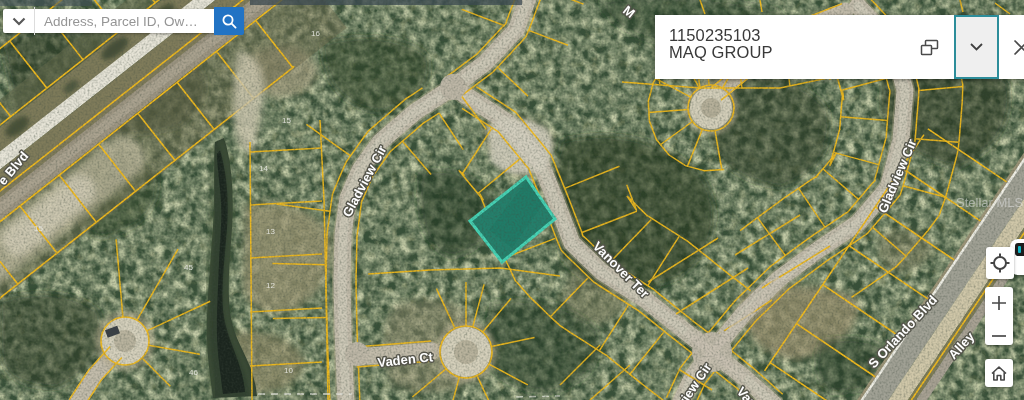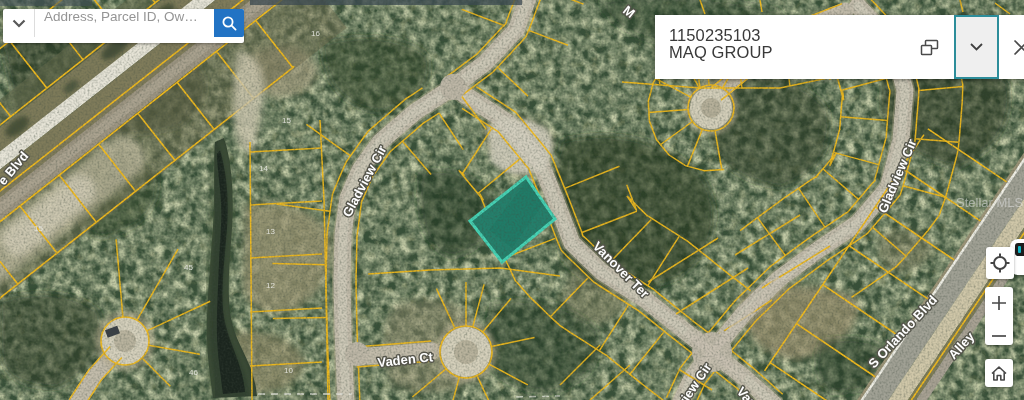--- a/index.html
+++ b/index.html
@@ -323,21 +323,21 @@
       <text x="266" y="288">12</text>
       <text x="284" y="373">10</text>
 <text x="184" y="270">45</text>
       <text x="189" y="375">46</text>
       <text x="311" y="36">16</text>
       <text x="34" y="231">15</text>
 </g>
 <text x="956" y="207" font-family="Liberation Sans,sans-serif" font-size="13" fill="#e0e0e0" opacity="0.55">Stellar MLS</text>
 </svg>
 
-<div style="position:absolute;left:3px;top:9px;width:241px;height:34px;background:#fff;border-radius:2px;box-shadow:0 1px 3px rgba(0,0,0,.35);display:flex;align-items:flex-start;">
+<div style="position:absolute;left:3px;top:9px;width:241px;height:24px;background:#fff;border-radius:2px;box-shadow:0 1px 3px rgba(0,0,0,.35);display:flex;align-items:center;">
  <div style="width:32px;height:28px;display:flex;align-items:center;justify-content:center;border-right:1px solid #ddd;box-sizing:border-box;">
   <svg width="14" height="9" viewBox="0 0 14 9">
         <path d="M1.5,1.5 L7,7 L12.5,1.5" fill="none" stroke="#595959" stroke-width="2.2"></path>
       </svg>
  </div>
  <div style="flex:1;font-size:13.5px;color:#959595;padding-left:9px;white-space:nowrap;overflow:hidden;">Address, Parcel ID, Ow…</div>
  <div style="width:30px;height:28px;background:#2273c4;border-radius:0 2px 2px 0;display:flex;align-items:center;justify-content:center;flex:none;">
   <svg width="17" height="17" viewBox="0 0 17 17">
         <circle cx="7" cy="7" r="4.6" fill="none" stroke="#fff" stroke-width="1.8"></circle>
         <path d="M10.4,10.4 L14.6,14.6" stroke="#fff" stroke-width="1.8" stroke-linecap="round"></path>

